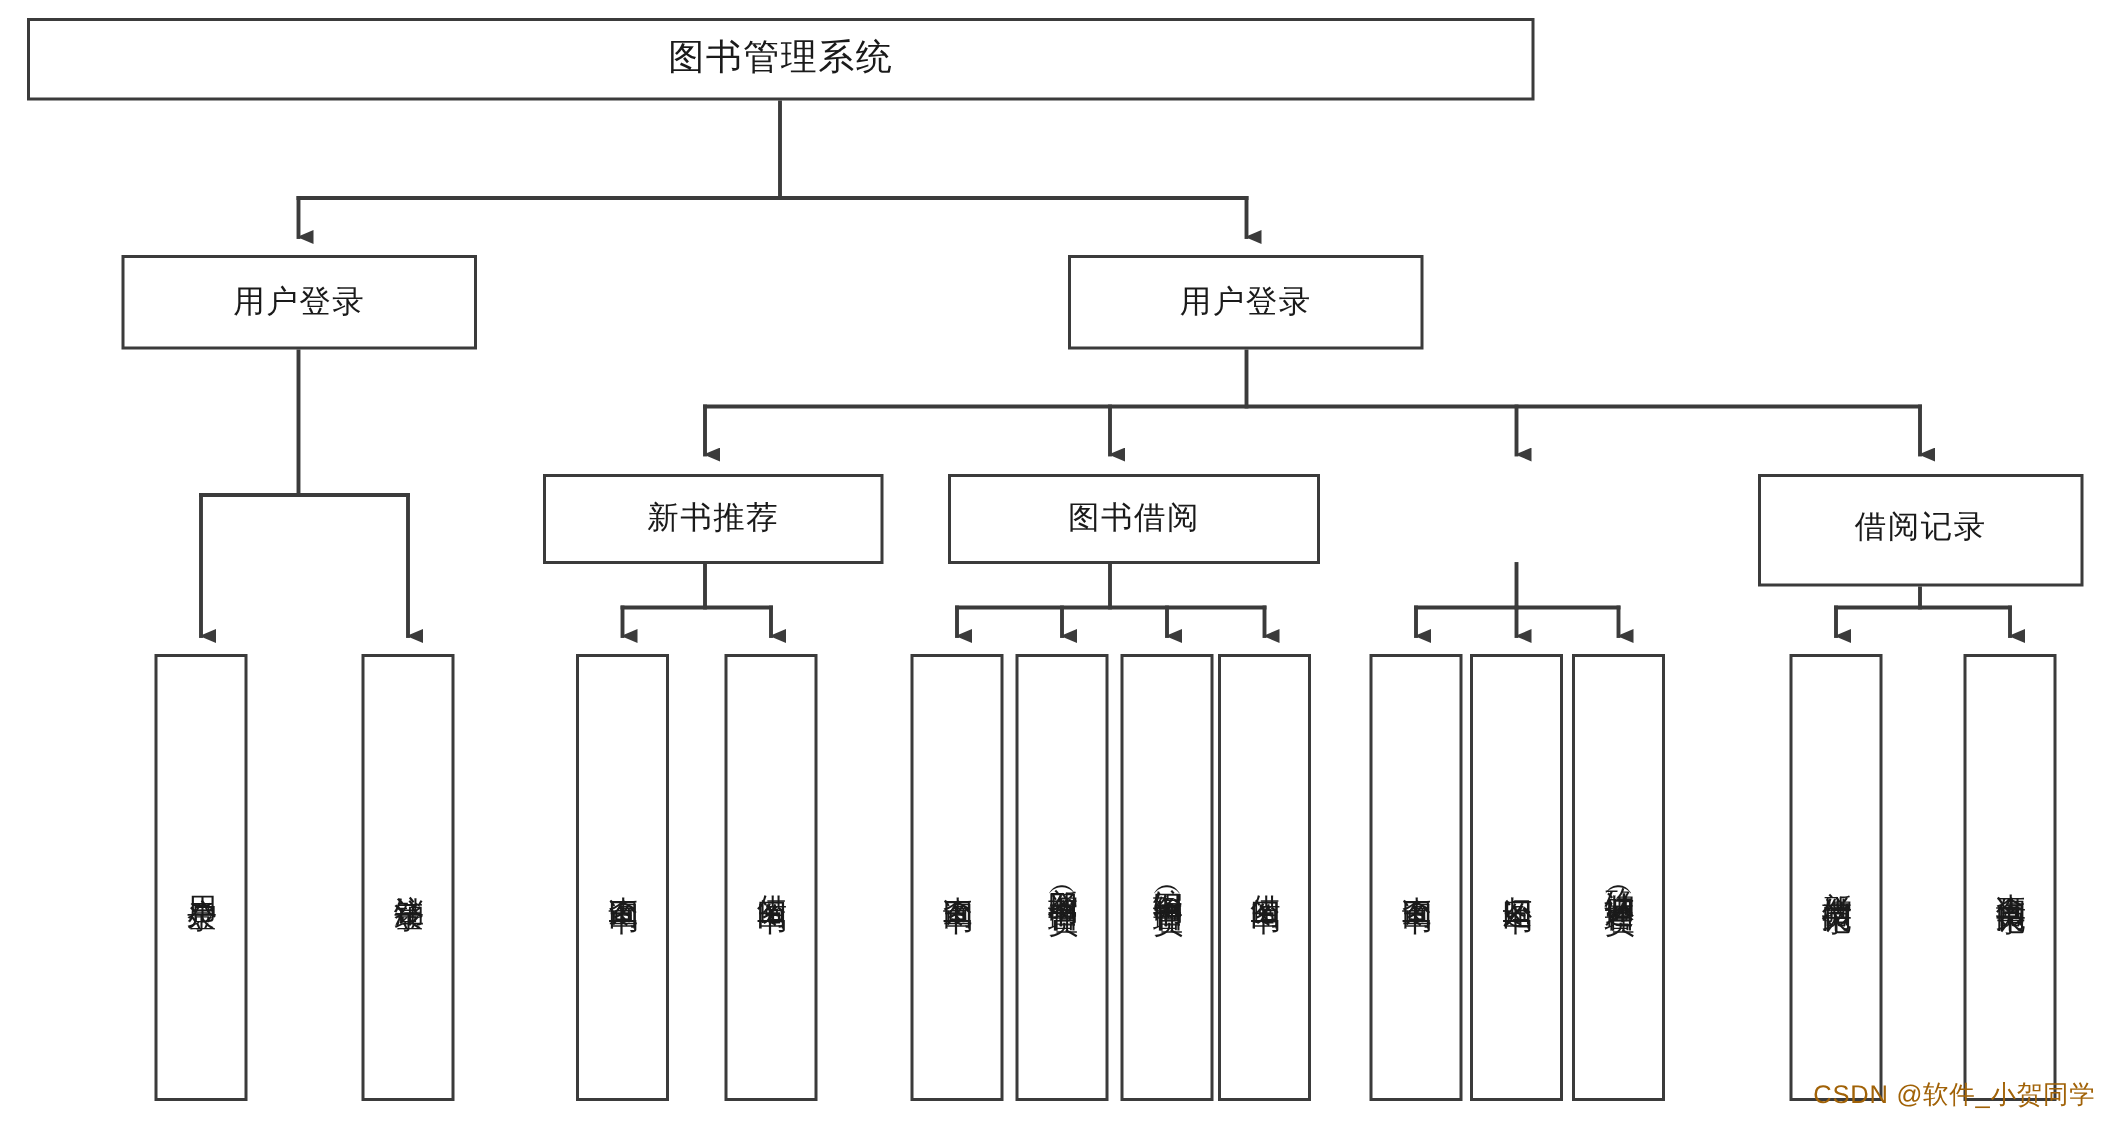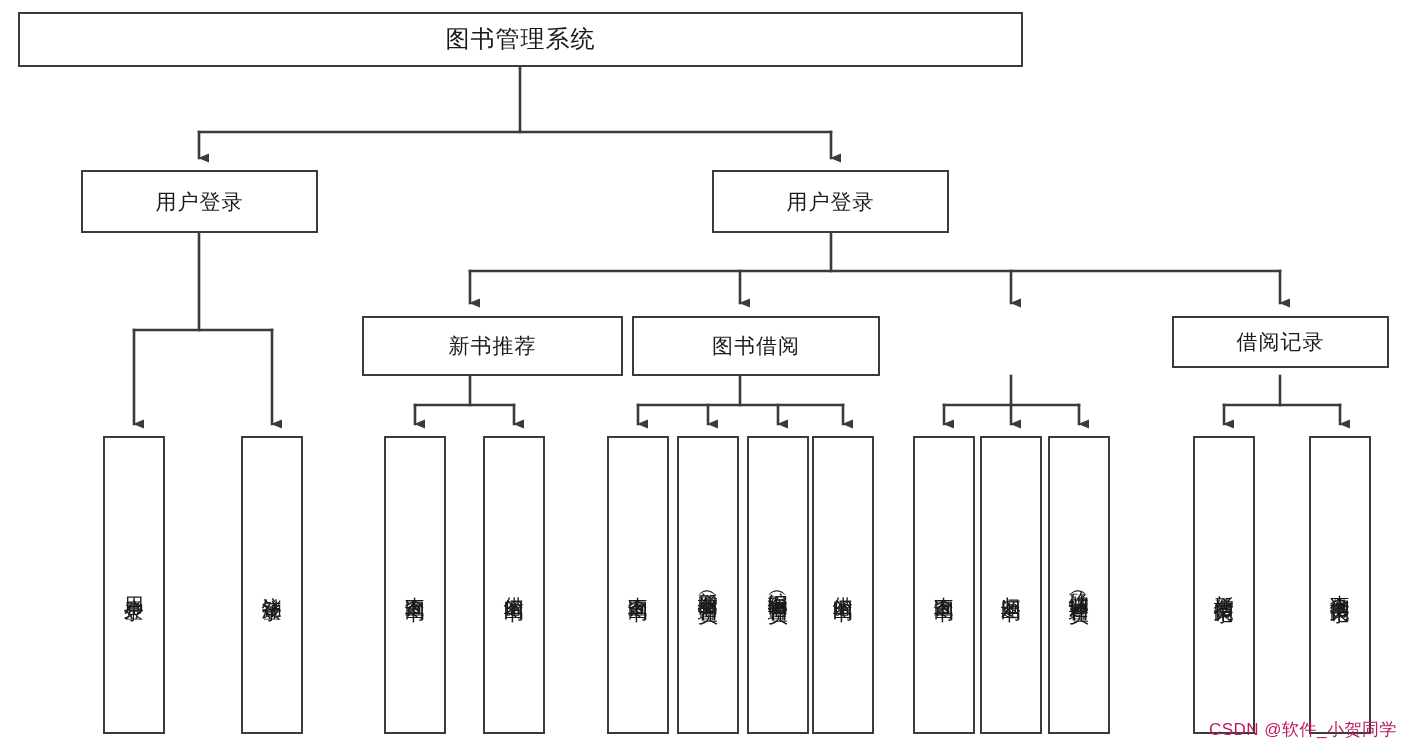--- a/index.html
+++ b/index.html
@@ -55,21 +55,21 @@
     line-height: 1.42;
     letter-spacing: 2px;
     white-space: nowrap;
     color: #1a1a1a;
   }
   .watermark {
     position: absolute;
     right: 8px;
     bottom: 6px;
     font-size: 17px;
-    color: #be185d;
+    color: #a16207;
     letter-spacing: 0.5px;
     user-select: none;
     white-space: nowrap;
   }
 </style>
 </head>
 <body>
 
 <div id="stage">
 
@@ -128,27 +128,27 @@
     <span>图书管理系统</span>
   </div>
 
   <div class="node h" style="left:81px; top:170px; width:237px; height:63px;">
     <span>用户登录</span>
   </div>
   <div class="node h" style="left:712px; top:170px; width:237px; height:63px;">
     <span>用户登录</span>
   </div>
 
-  <div class="node h" style="left:362px; top:316px; width:261px; height:60px;">
+  <div class="node h" style="left:362px; top:316px; width:227px; height:60px;">
     <span>新书推荐</span>
   </div>
   <div class="node h" style="left:632px; top:316px; width:248px; height:60px;">
     <span>图书借阅</span>
   </div>
-  <div class="node h" style="left:1172px; top:316px; width:217px; height:52px;">
+  <div class="node h" style="left:1172px; top:316px; width:217px; height:75px;font-family:Liberation Mono, monospace;">
     <span>借阅记录</span>
   </div>
 
   <div class="node leaf" style="left:103px; top:436px; width:62px; height:298px;">
     <span class="vtext">用户登录</span>
   </div>
   <div class="node leaf" style="left:241px; top:436px; width:62px; height:298px;">
     <span class="vtext">注销登录</span>
   </div>
 

